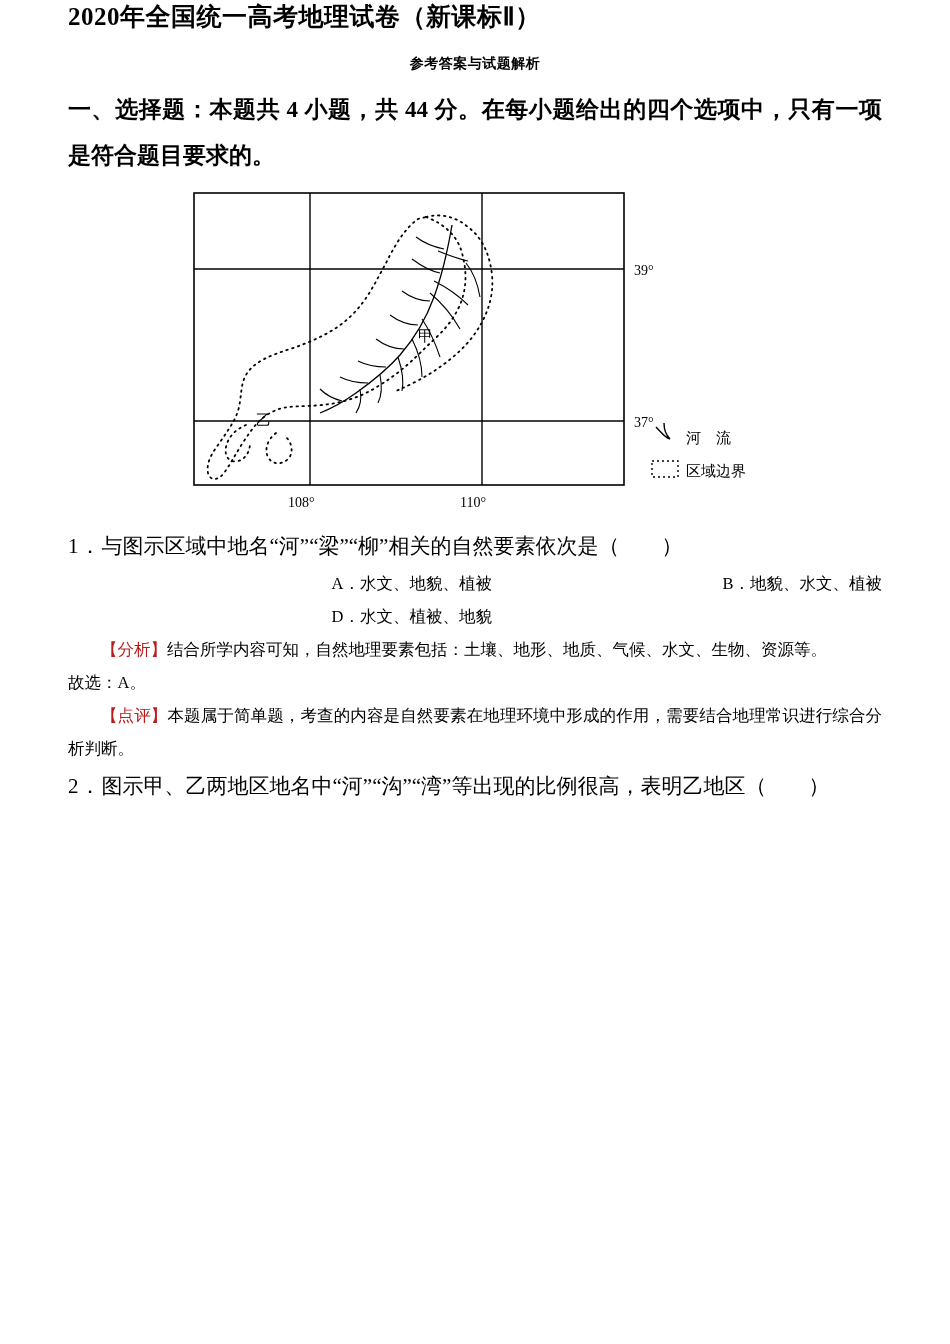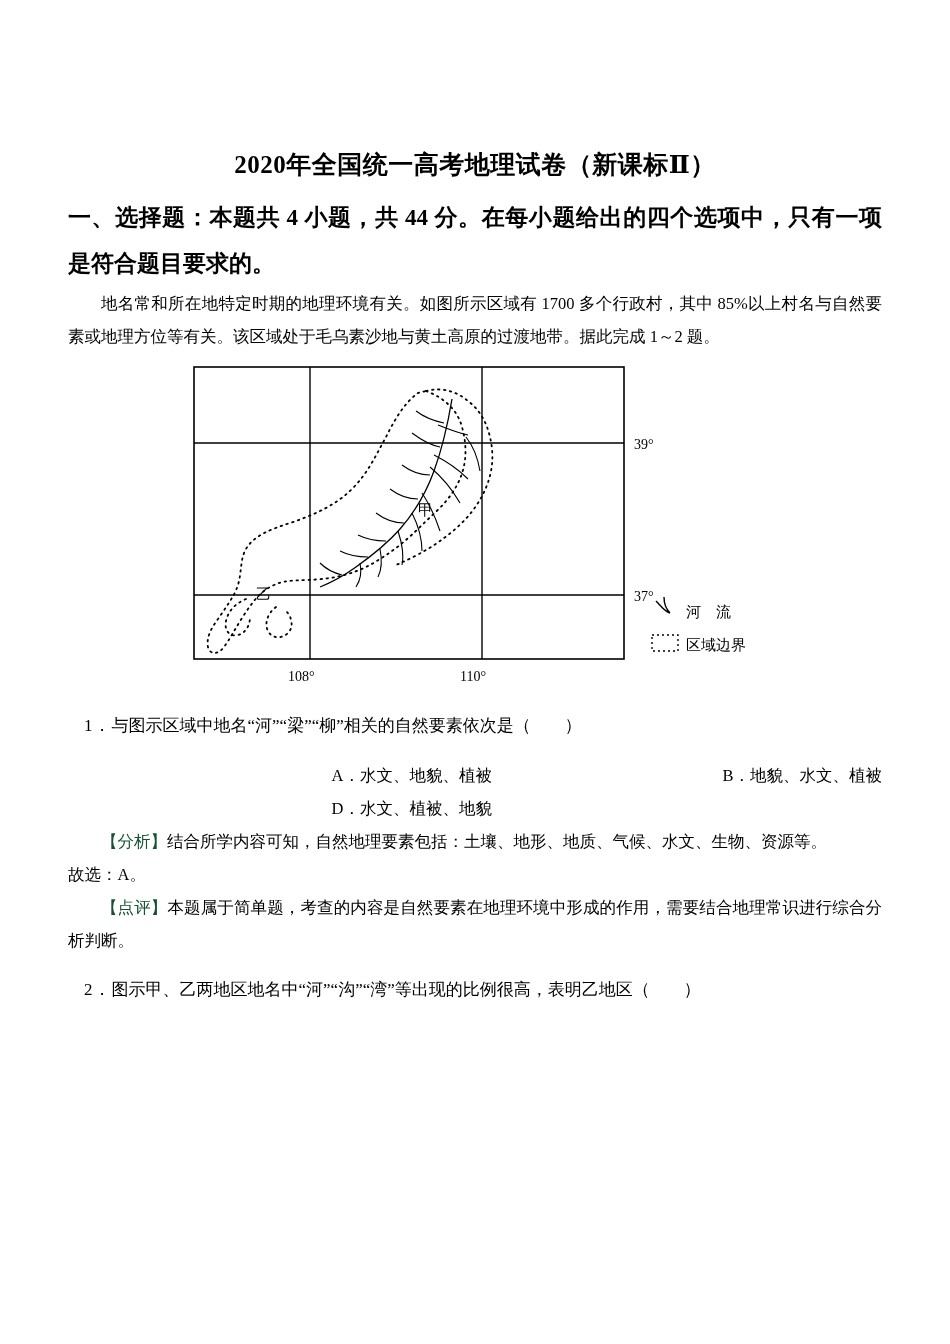--- a/index.html
+++ b/index.html
@@ -16,25 +16,25 @@
     overflow: hidden;
   }
   .page {
     width: 950px;
     height: 1344px;
     box-sizing: border-box;
     padding: 0 68px;
     position: relative;
   }
   .doc-title {
-    text-align: center;
+    text-align: left;
     font-size: 25px;
     font-weight: bold;
     letter-spacing: 0.5px;
-    margin-top: 148px;
+    font-family: Liberation Serif, serif;
   }
   .doc-subtitle {
     text-align: center;
     font-size: 14px;
     font-weight: bold;
     margin-top: 22px;
     letter-spacing: 0.5px;
   }
   .section-heading {
     font-size: 23px;
@@ -47,23 +47,23 @@
     font-size: 16.5px;
     line-height: 2.0;
     margin: 0;
     text-align: justify;
     text-indent: 2em;
   }
   p.flush {
     text-indent: 0;
   }
   .q-line {
-    font-size: 17px;
+    font-size: 21px;
     line-height: 2.0;
-    margin: 16px;
+    margin: 0;
     text-align: justify;
   }
   .q-num {
     letter-spacing: 1px;
   }
   .options-row {
     display: flex;
     font-size: 16.5px;
     line-height: 2.0;
     padding-left: 34px;
@@ -74,39 +74,39 @@
     box-sizing: border-box;
   }
   .analysis {
     font-size: 16.5px;
     line-height: 2.0;
     margin: 0;
     text-align: justify;
     text-indent: 2em;
   }
   .tag {
-    color: #14532d;
+    color: #b91c1c;
   }
   .figure-wrap {
     margin: 10px 0 6px 0;
     display: flex;
     justify-content: center;
   }
   svg { display: block; }
 </style>
 </head>
 <body>
 
 <div class="page">
 
   <div class="doc-title">2020年全国统一高考地理试卷（新课标Ⅱ）</div>
+  <div class="doc-subtitle">参考答案与试题解析</div>
 
   <div class="section-heading">一、选择题：本题共 4 小题，共 44 分。在每小题给出的四个选项中，只有一项是符合题目要求的。</div>
 
-  <p class="body-text">地名常和所在地特定时期的地理环境有关。如图所示区域有 1700 多个行政村，其中 85%以上村名与自然要素或地理方位等有关。该区域处于毛乌素沙地与黄土高原的过渡地带。据此完成 1～2 题。</p>
 
   <div class="figure-wrap">
     <svg width="570" height="330" viewBox="0 0 570 330">
 
       <rect x="4" y="4" width="430" height="292" fill="#ffffff" stroke="#000000" stroke-width="1.6"></rect>
 
       <line x1="4" y1="80" x2="434" y2="80" stroke="#000000" stroke-width="1.4"></line>
       <line x1="4" y1="232" x2="434" y2="232" stroke="#000000" stroke-width="1.4"></line>
       <line x1="120" y1="4" x2="120" y2="296" stroke="#000000" stroke-width="1.4"></line>
       <line x1="292" y1="4" x2="292" y2="296" stroke="#000000" stroke-width="1.4"></line>

